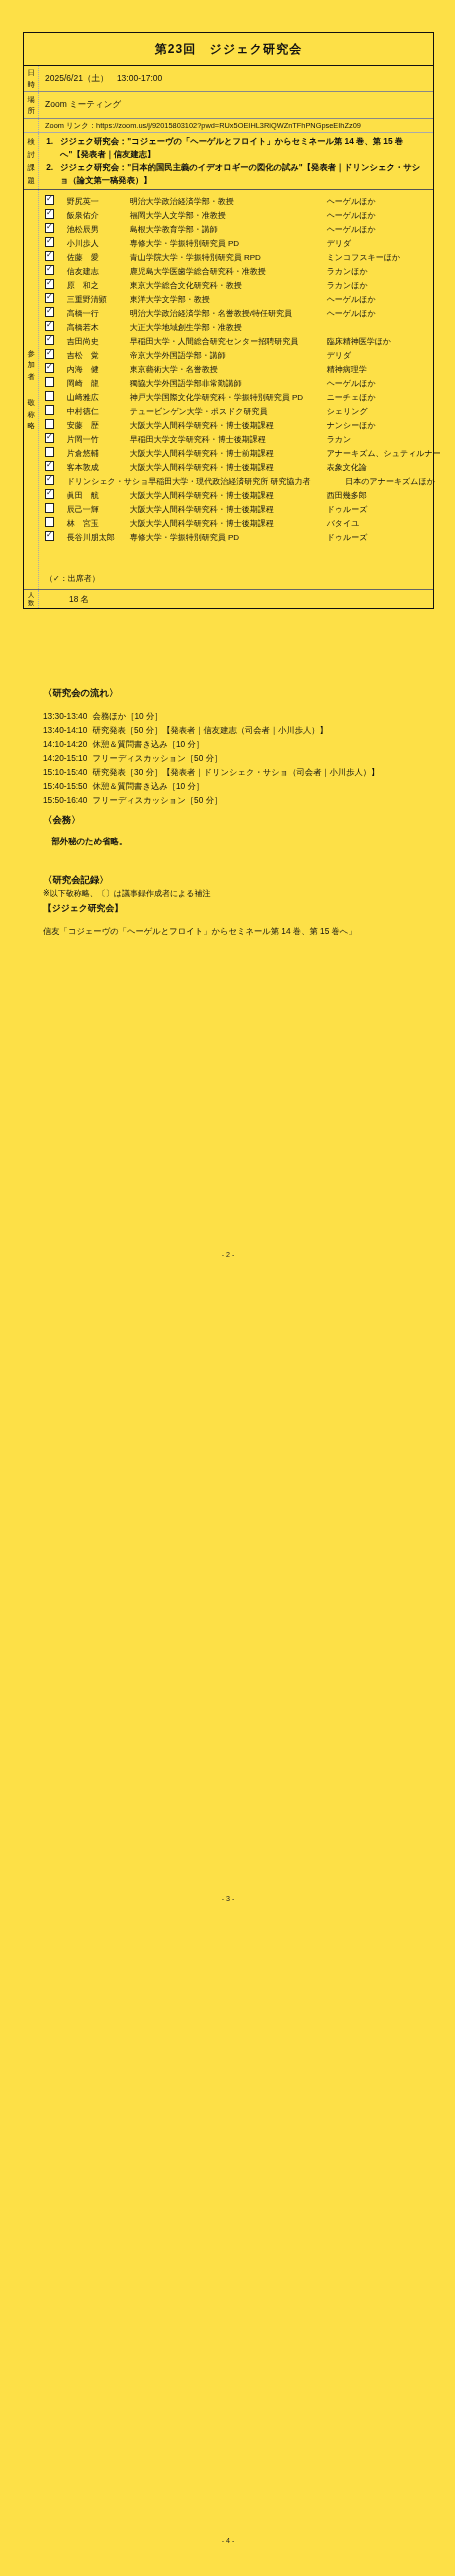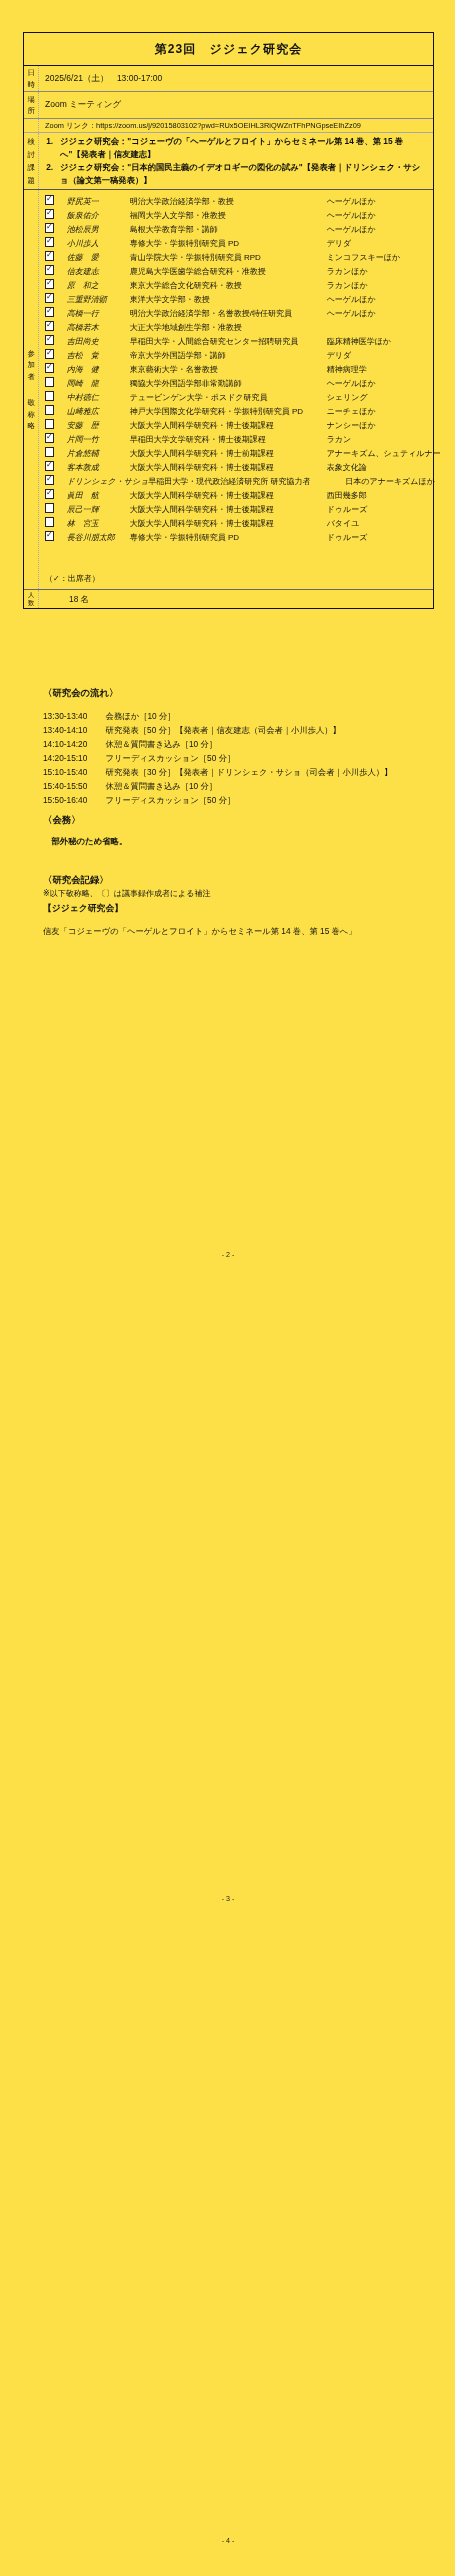--- a/index.html
+++ b/index.html
@@ -20,39 +20,39 @@
   .r-zoomlink{height:14.2px;border-bottom:1.1px solid #aaa;}
   .r-zoomlink .cnt{font-size:7.4px;}
   .r-agenda{height:57px;border-bottom:0.6px solid #555;}
   .r-agenda .cnt{justify-content:center;font-weight:bold;font-size:8.3px;line-height:13px;}
   .agenda-item{position:relative;padding-left:15px;}
   .agenda-item .num{position:absolute;left:1.1px;top:0;}
   .r-participants{height:400px;border-bottom:0.6px solid #666;}
   .r-participants .cnt{justify-content:flex-start;padding-top:4px;position:relative;}
   .prow{display:flex;height:14px;align-items:center;font-size:8px;}
   .c-check{flex:0 0 21.6px;}
-  .c-name{flex:0 0 63px;white-space:nowrap;font-style:italic;}
+  .c-name{flex:0 0 63px;white-space:nowrap;}
   .c-affil{flex:0 0 197px;white-space:nowrap;}
   .c-field{flex:1;white-space:nowrap;}
   .cb{display:inline-block;width:7.4px;height:7.4px;border:0.9px solid #222;position:relative;
     box-sizing:content-box;background:#fff;}
   .cb .tick{display:none;position:absolute;left:0px;top:-2.3px;font-size:8px;font-weight:bold;color:#111;}
   .cb.checked .tick{display:block;}
   .att-note{position:absolute;left:5.7px;bottom:5.7px;font-size:8px;}
   .r-count{height:18px;gap:24px;}
   .r-count .lbl{font-size:6.3px;line-height:8px;}
   .r-count .cnt{font-size:8.3px;}
   .lbl .gap{height:15px;}
   .cell-text{font-size:8.5px;}
   
   .textcol{position:absolute;left:43px;width:385px;}
   .h1{font-size:9.4px;font-weight:bold;line-height:14.2px;}
   .sched-items{margin-top:9px;}
   .sched-item{font-size:8.3px;line-height:14px;white-space:nowrap;}
-  .sched-item .time{display:inline-block;margin-right:16px;}
+  .sched-item .time{display:inline-block;margin-right:3px;}
   .kaimu-body{margin-top:6.8px;font-size:8.4px;font-weight:bold;text-indent:1em;line-height:14.2px;}
   .rec-note{font-size:8px;line-height:14.2px;}
   .rec-sub{font-size:8.8px;font-weight:bold;line-height:15px;}
   .rec-pres{margin-top:8px;font-size:8.3px;line-height:14.2px;}
   .blocks{margin-top:2.3px;}
   .block{font-size:8.3px;line-height:14.2px;text-align:justify;font-weight:600;}
   .block.b-h{font-weight:bold;font-size:8.5px;margin-top:15.4px;}
   .block.b-p{text-indent:1em;}
   .block.b-cont{text-indent:0;}
   .pagenum{position:absolute;left:0;width:456px;text-align:center;font-size:7.1px;color:#222;}
@@ -219,31 +219,31 @@
               <span class="cb"></span>
             </span>
             <span class="c-name">岡崎　龍</span>
             <span class="c-affil">獨協大学外国語学部非常勤講師</span>
             <span class="c-field">ヘーゲルほか</span>
           </div>
           <div class="prow">
             <span class="c-check">
               <span class="cb"></span>
             </span>
+            <span class="c-name">山﨑雅広</span>
+            <span class="c-affil">神戸大学国際文化学研究科・学振特別研究員 PD</span>
+            <span class="c-field">ニーチェほか</span>
+          </div>
+          <div class="prow">
+            <span class="c-check">
+              <span class="cb"></span>
+            </span>
             <span class="c-name">中村徳仁</span>
             <span class="c-affil">テュービンゲン大学・ポスドク研究員</span>
             <span class="c-field">シェリング</span>
-          </div>
-          <div class="prow">
-            <span class="c-check">
-              <span class="cb"></span>
-            </span>
-            <span class="c-name">山﨑雅広</span>
-            <span class="c-affil">神戸大学国際文化学研究科・学振特別研究員 PD</span>
-            <span class="c-field">ニーチェほか</span>
           </div>
           <div class="prow">
             <span class="c-check">
               <span class="cb"></span>
             </span>
             <span class="c-name">安藤　歴</span>
             <span class="c-affil">大阪大学人間科学研究科・博士後期課程</span>
             <span class="c-field">ナンシーほか</span>
           </div>
           <div class="prow">

